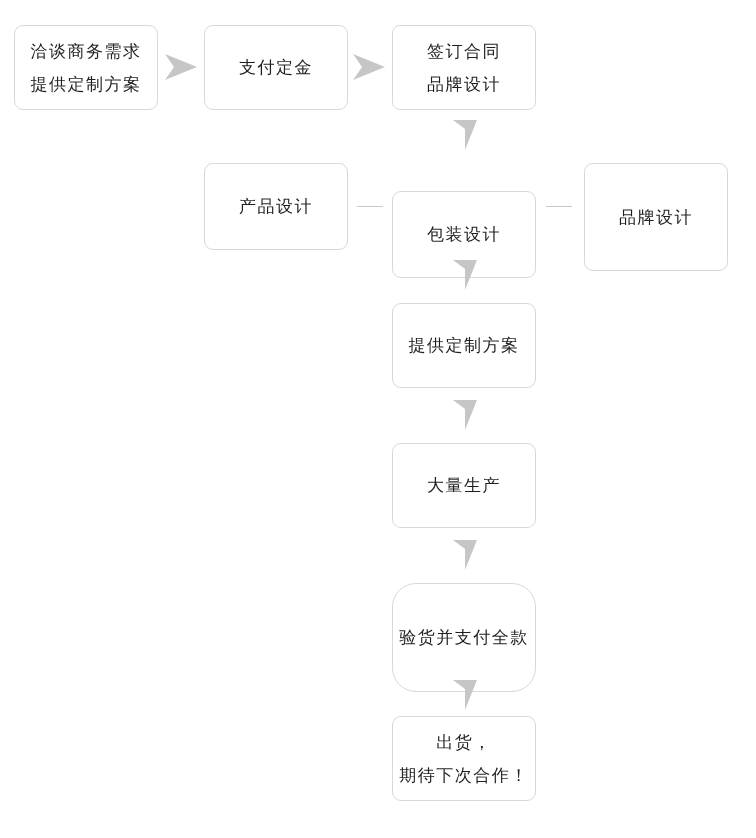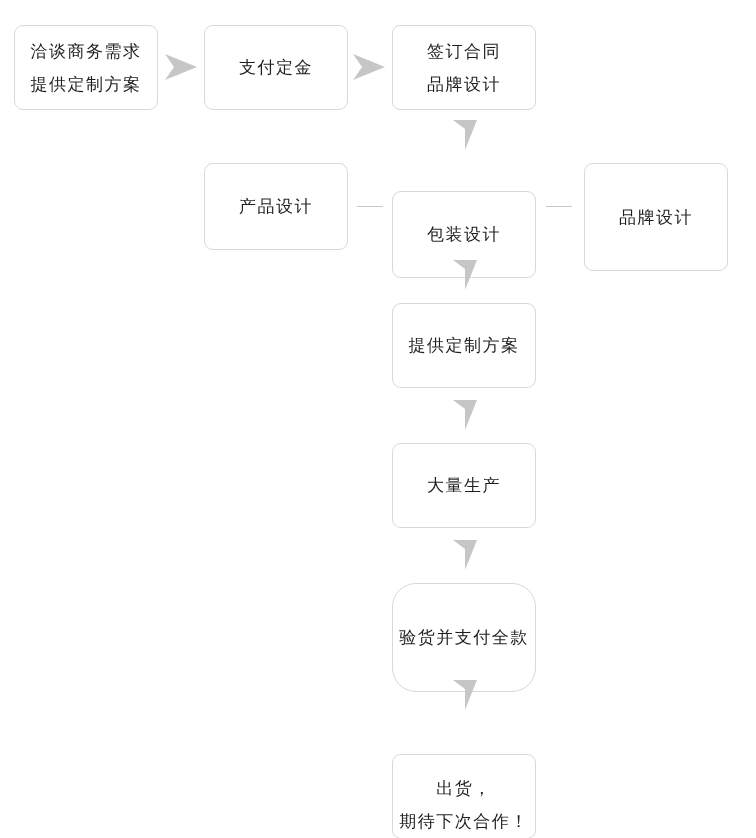--- a/index.html
+++ b/index.html
@@ -135,18 +135,18 @@
   <div class="node" style="left:392px; top:583px; width:144px; height:109px;border-radius:24px;">
     <span class="line">验货并支付全款</span>
   </div>
 
   <span class="arrow" style="left:452px; top:680px;">
     <svg width="26" height="30" viewBox="0 0 26 30" aria-hidden="true">
       <path d="M1 0 L25 0 L13 30 L13 9 Z" fill="#c6c6c6"></path>
     </svg>
   </span>
 
-  <div class="node" style="left:392px; top:754px; width:144px; height:85px;justify-content:flex-end;">
+  <div class="node" style="left:392px; top:716px; width:144px; height:85px;">
     <span class="line">出货，</span>
     <span class="line">期待下次合作！</span>
   </div>
 
 </div>
 
 </body></html>

